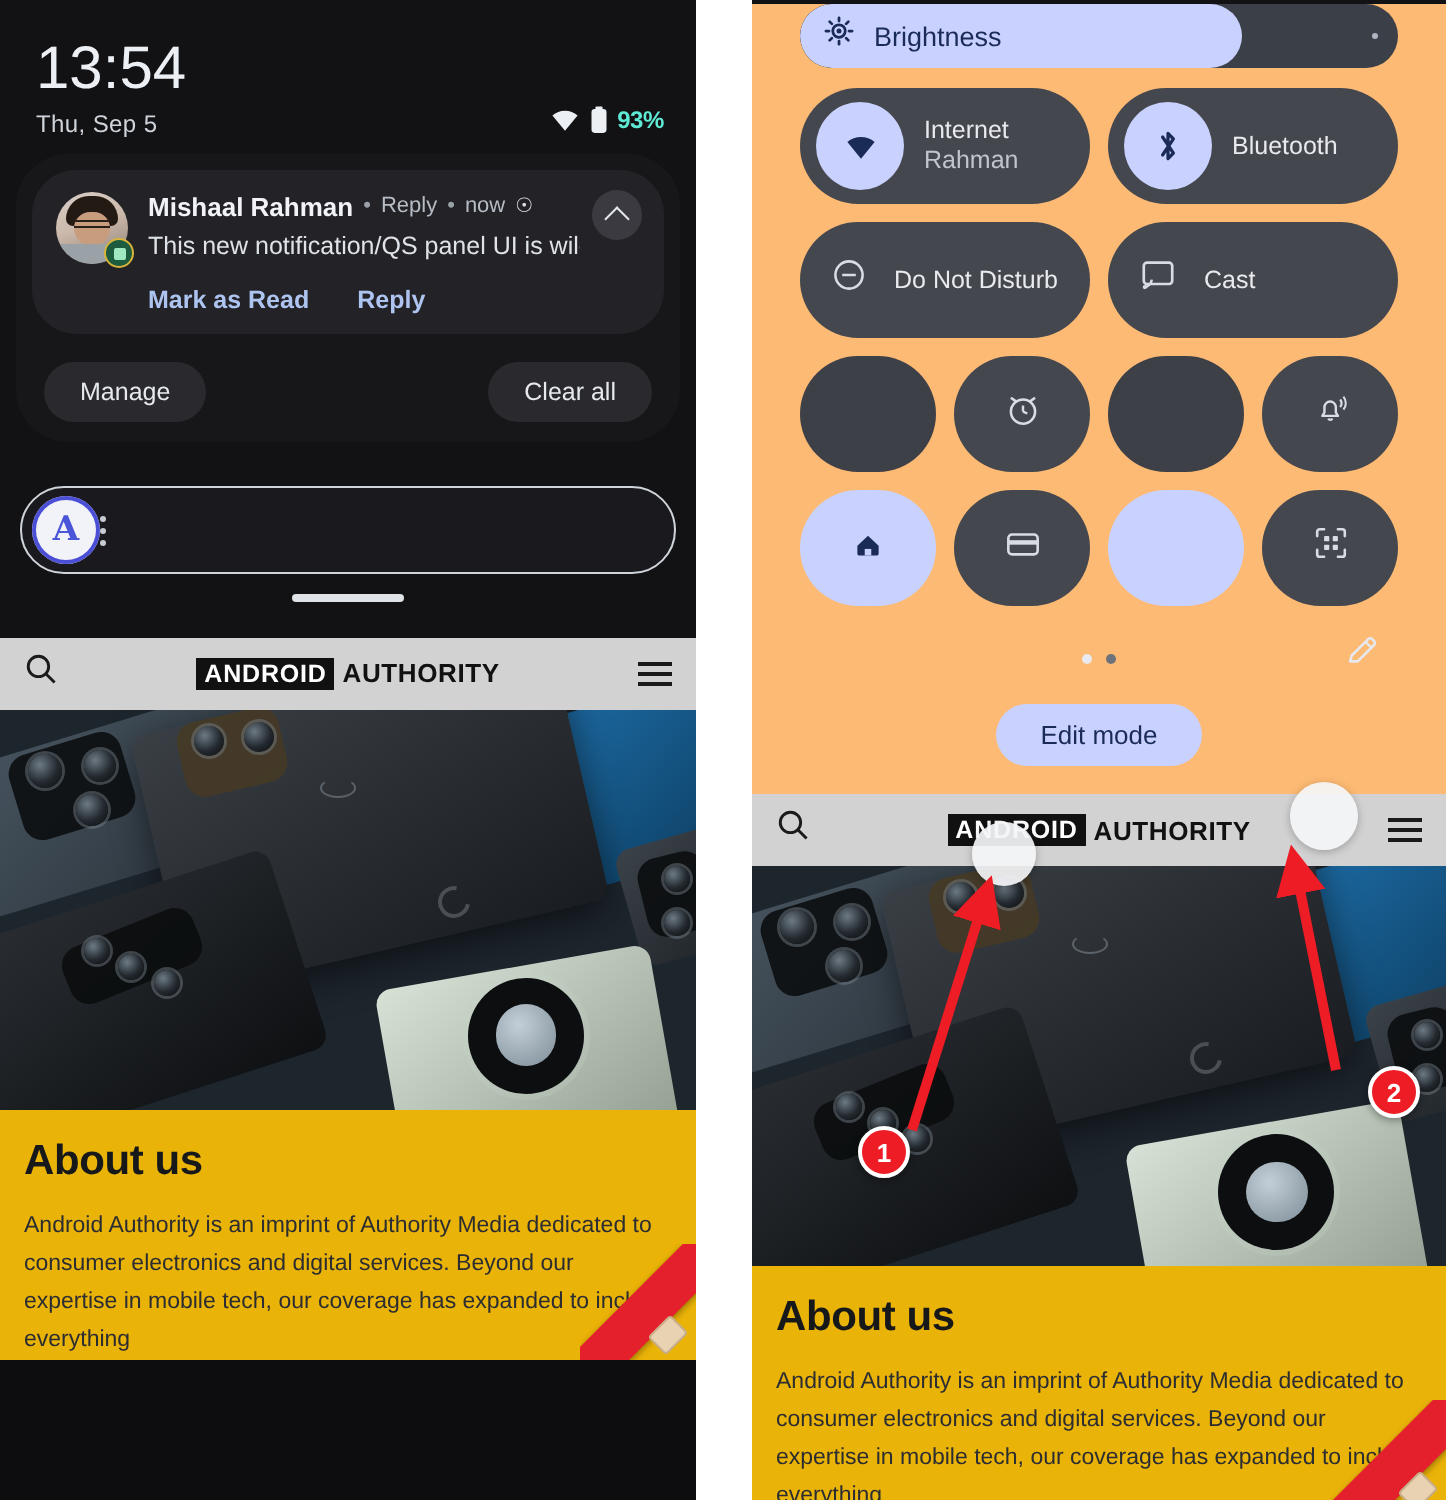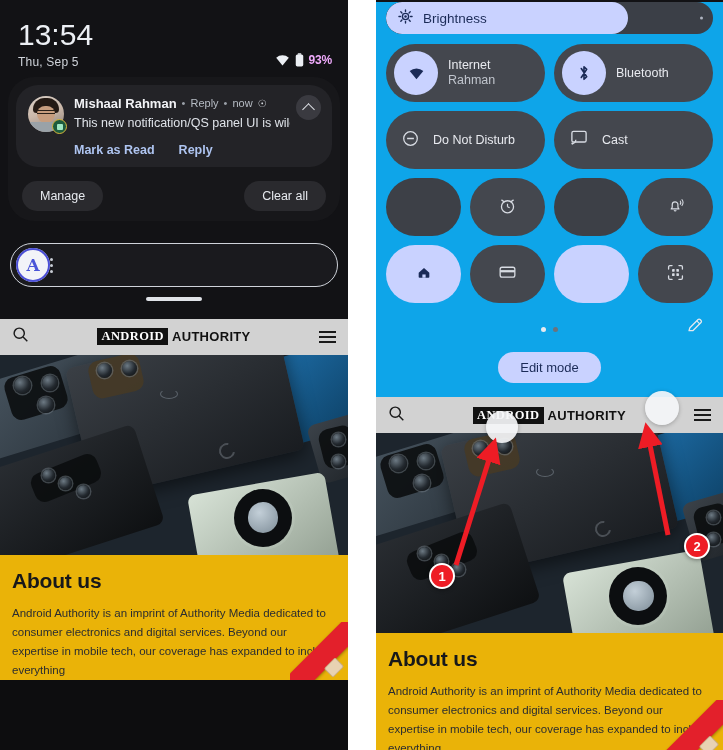--- a/index.html
+++ b/index.html
@@ -55,21 +55,21 @@
   .status-right {
     position: absolute;
     right: 16px;
     bottom: 10px;
     display: flex;
     align-items: center;
     gap: 5px;
   }
   .status-right .batt-pct {
     font-size: 12px;
-    color: #f0abfc;
+    color: #5eead4;
     font-weight: 600;
     letter-spacing: -.2px;
   }
   .ico-wifi svg, .ico-batt svg { display:block; }
 
   
   .notif-group {
     background: #17171a;
     border-radius: 26px;
     margin: 0 8px;
@@ -177,21 +177,21 @@
   .kebab { display:flex; flex-direction:column; gap:3px; flex:0 0 auto; }
   .kebab i { width:3px; height:3px; border-radius:50%; background:#c7ccd4; display:block; }
 
   .shade-handle {
     width: 56px; height: 3.5px; border-radius: 2px;
     background: #dfe2e7; margin: 10px auto 0 auto;
   }
   .shade-bottom-pad { height: 8px; }
 
   
-  .qs-wrap { padding: 0 10px; background: #0ea5e9; }
+  .qs-wrap { padding: 0 24px; background: #fdba74; }
   .brightness {
     position: relative;
     height: 32px;
     border-radius: 20px;
     background: #3b3f47;
     overflow: hidden;
     display: flex; align-items: center;
     margin-bottom: 10px;
   }
   .brightness .fill {
@@ -255,21 +255,21 @@
   .browser { position: relative; background: #d6d6d6; }
   .browser-bar {
     height: 36px; display: flex; align-items: center;
     justify-content: space-between; padding: 0 12px;
     background: #d2d2d2;
   }
   .brand { display:flex; align-items:center; gap:4px; }
   .brand .b1 {
     background: #111; color:#fff; font-size: 12.5px; font-weight: 900;
     padding: 1px 4px; letter-spacing: .4px;
-    font-family: Liberation Serif, serif;
+    font-family: Liberation Sans, sans-serif;
   }
   .brand .b2 { color:#111; font-size: 13px; font-weight: 900; letter-spacing: .3px; }
   .hamb { display:flex; flex-direction:column; gap:3px; }
   .hamb i { width:17px; height:2px; background:#1a1a1a; display:block; }
 
   .hero {
     height: 200px;
     position: relative;
     overflow: hidden;
     background:

